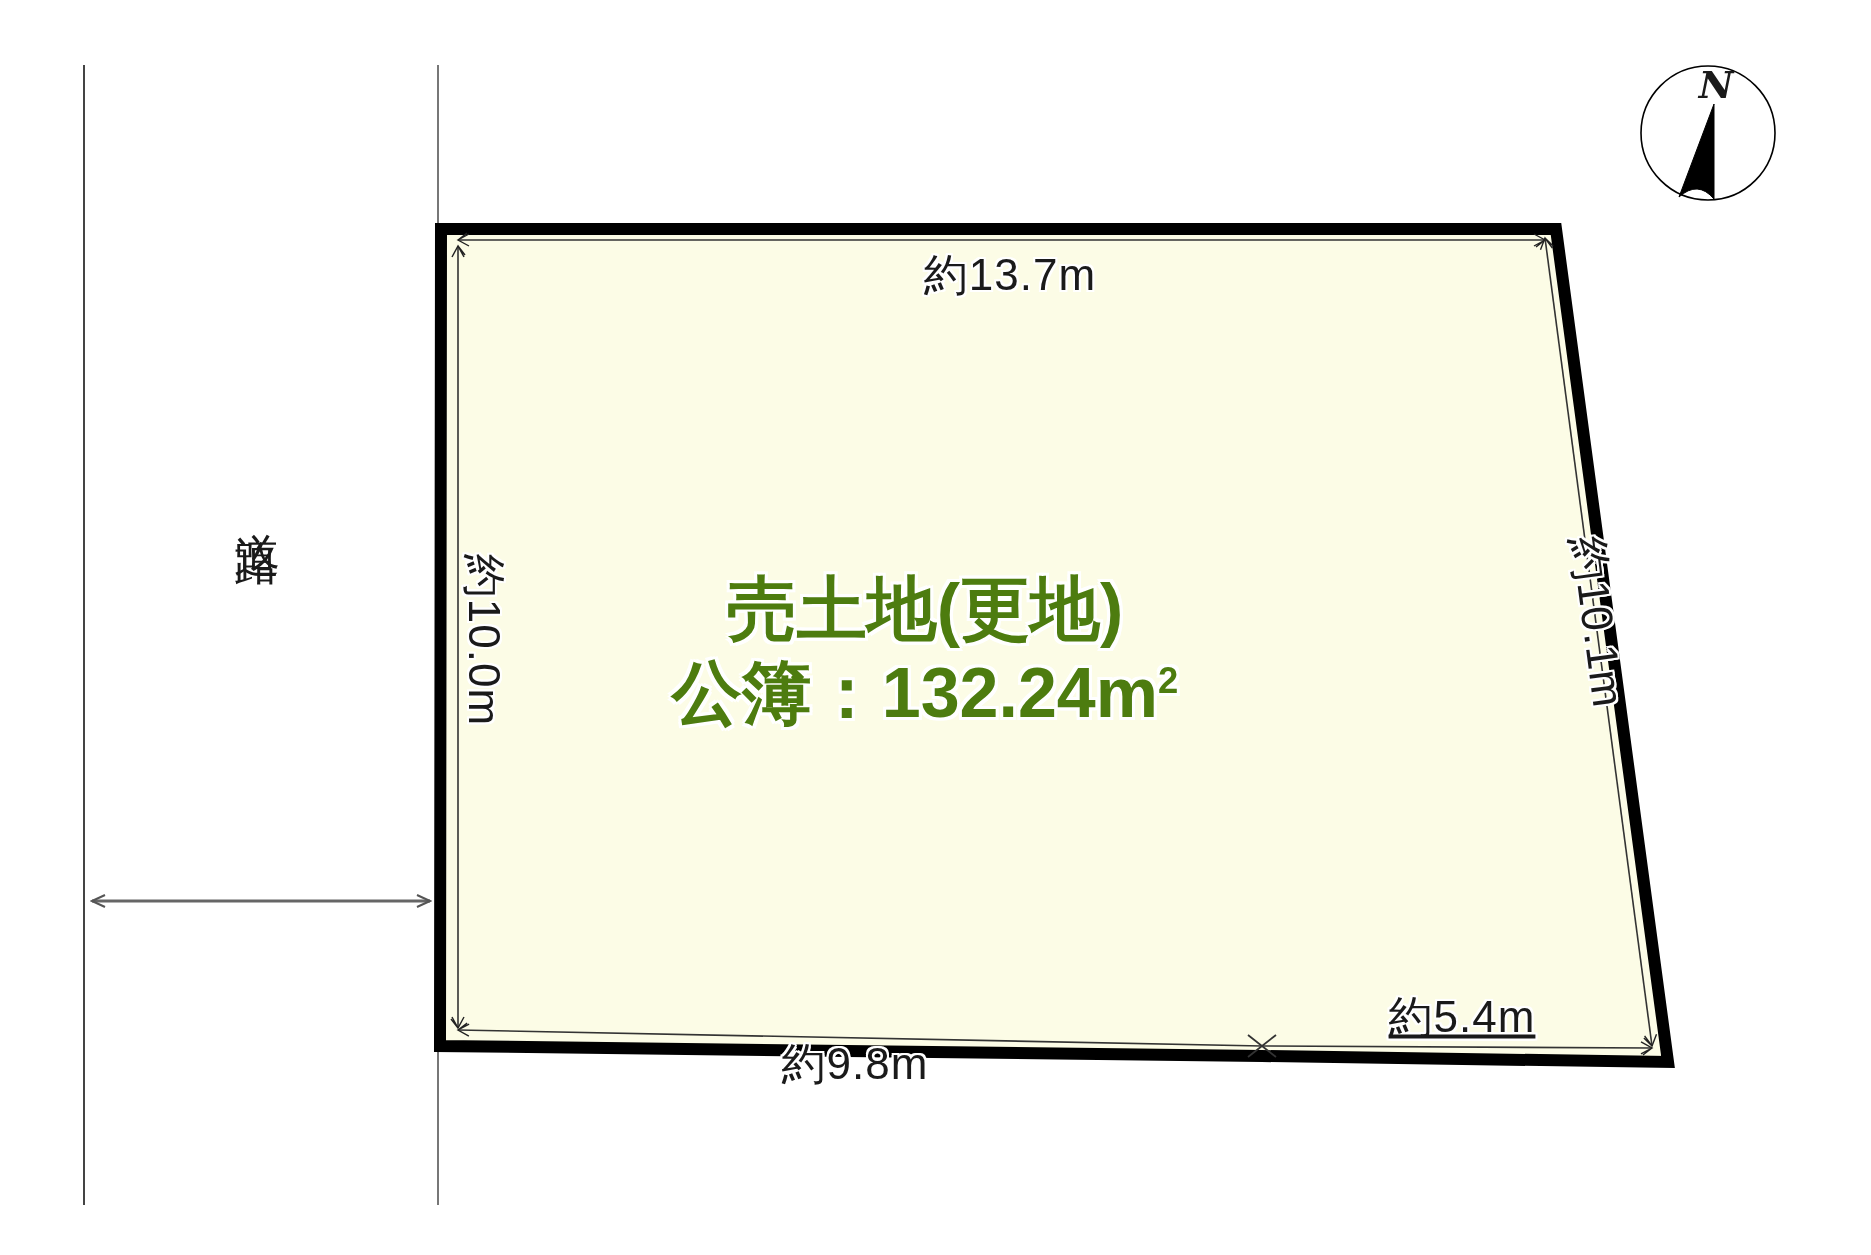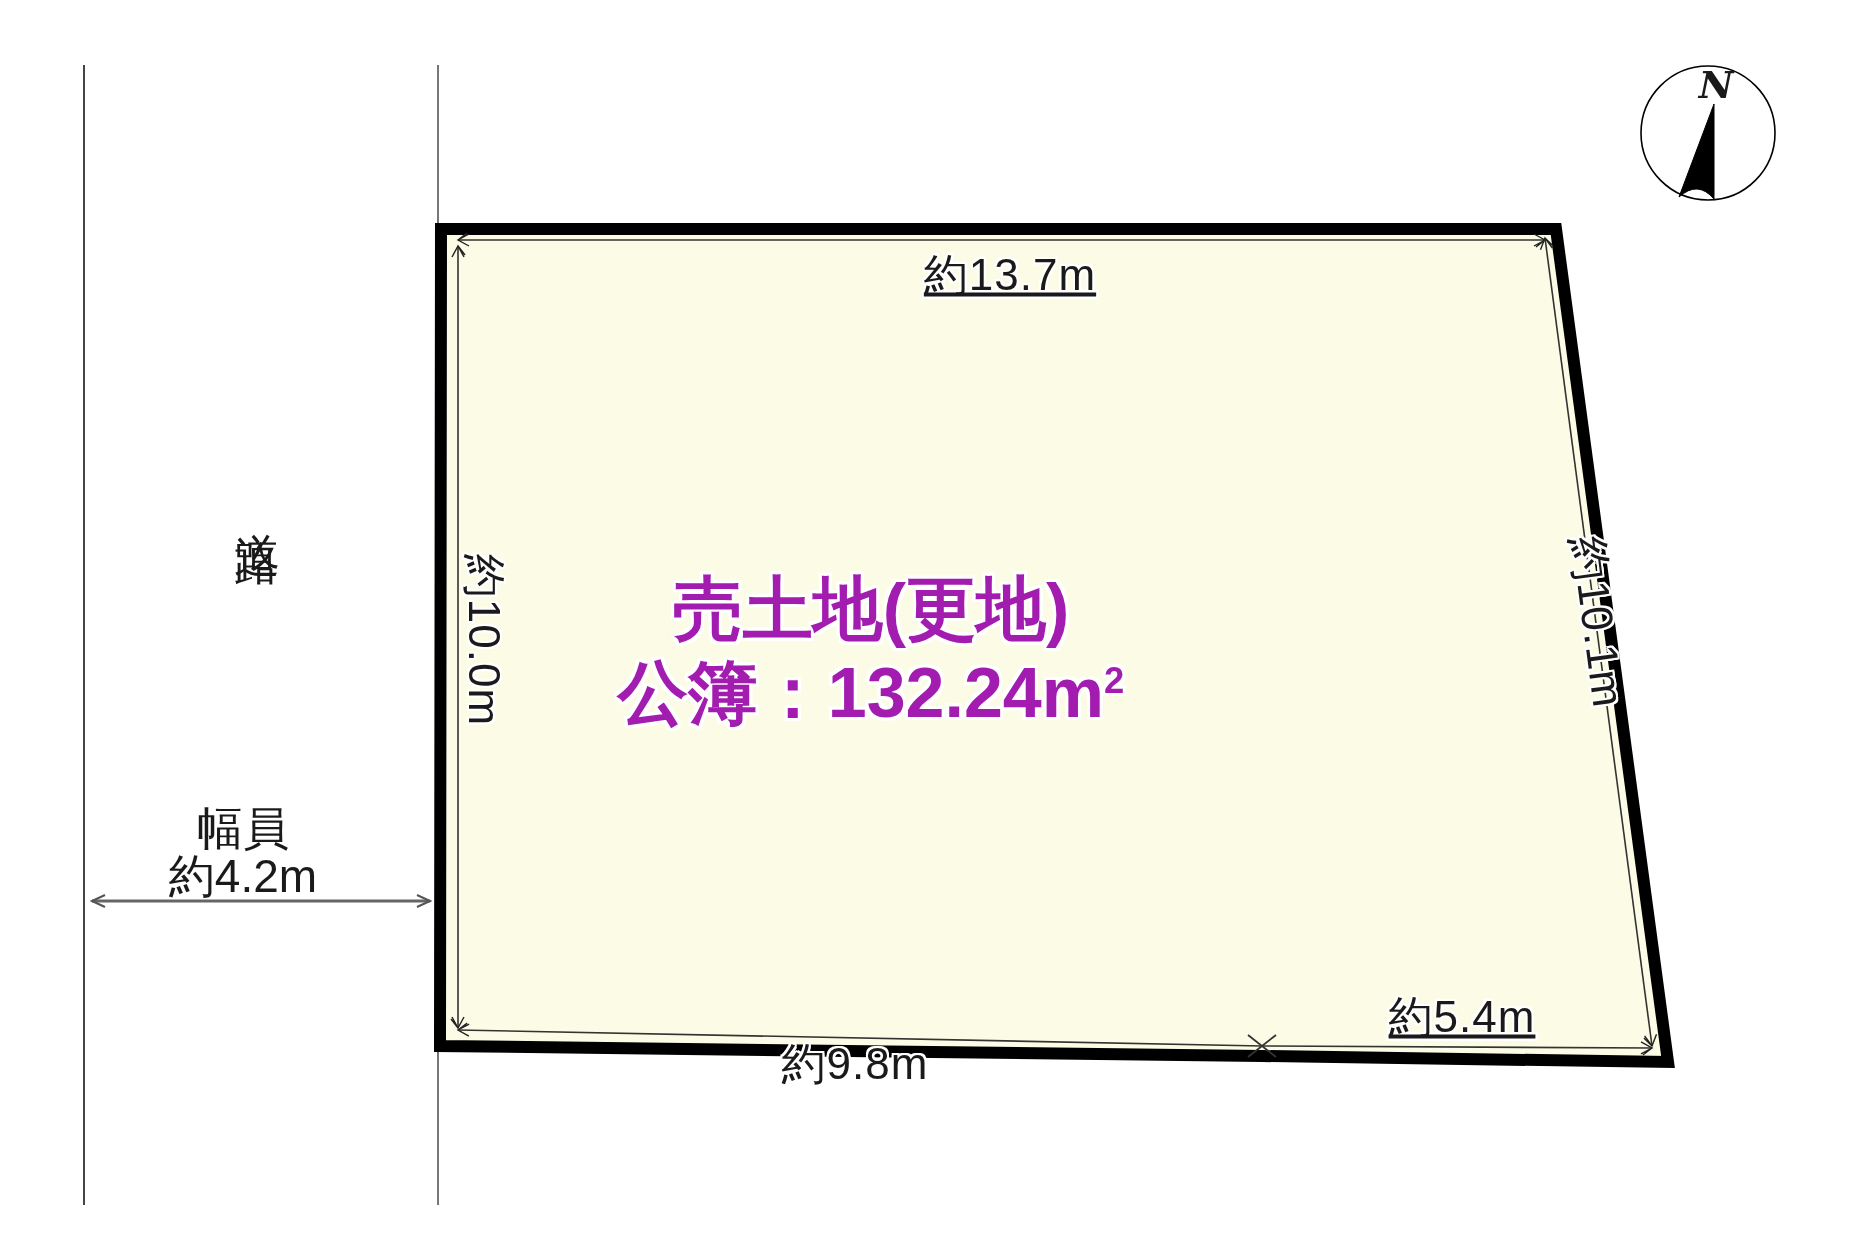--- a/index.html
+++ b/index.html
@@ -18,47 +18,47 @@
     white-space:nowrap;
     transform:translate(-50%,-50%);
     color:#1a1a1a;
   }
   .dim{
     font-size:44px;
     letter-spacing:1px;
     text-shadow:-2px -2px 0 #fff,2px -2px 0 #fff,-2px 2px 0 #fff,2px 2px 0 #fff,
                 0 -2px 0 #fff,0 2px 0 #fff,-2px 0 0 #fff,2px 0 0 #fff;
   }
-  .dim-top{left:1010px;top:275px;text-decoration:underline;}
+  .dim-top{left:1010px;top:275px;}
   .dim-left{left:483px;top:640px;transform:translate(-50%,-50%) rotate(90deg);}
   .dim-right{left:1597px;top:622px;transform:translate(-50%,-50%) rotate(82.5deg);}
   .dim-bottom-left{left:855px;top:1064px;}
   .dim-bottom-right{left:1462px;top:1017px;text-decoration:underline;}
 
   .road-name{
     left:258px;top:505px;
     font-size:46px;
     writing-mode:vertical-rl;
     text-orientation:upright;
     letter-spacing:8px;
   }
   .road-width{
     left:243px;top:852px;
     font-size:46px;
     line-height:48px;
     text-align:center;
   }
 
   .parcel-text{
-    left:871px;top:651px;
+    left:925px;top:651px;
     font-size:70px;
     font-weight:bold;
     line-height:84px;
     text-align:center;
-    color:#a21caf;
+    color:#4d7c0f;
     text-shadow:-3px -3px 0 #fff,3px -3px 0 #fff,-3px 3px 0 #fff,3px 3px 0 #fff,
                 0 -3px 0 #fff,0 3px 0 #fff,-3px 0 0 #fff,3px 0 0 #fff;
   }
   .parcel-text sup{font-size:0.52em;vertical-align:super;line-height:0;}
 
   .north-n{
     left:1716px;top:84px;
     font-family:"DejaVu Serif","Liberation Serif",serif;
     font-style:italic;
     font-weight:bold;
@@ -95,24 +95,20 @@
 
     <g>
       <circle cx="1708" cy="133" r="67" fill="#fff" stroke="#000" stroke-width="1.6"></circle>
       <path d="M1714,104 L1679,197 Q1698,180 1714,199 Z" fill="#000" stroke="#000" stroke-width="1"></path>
     </g>
   </svg>
 
   <div class="label north-n">N</div>
 
   <div class="label road-name">道路</div>
-  <div class="label road-width">
-    <div>幅員</div>
-    <div>約4.2m</div>
-  </div>
 
   <div class="label dim dim-top">約13.7m</div>
   <div class="label dim dim-left">約10.0m</div>
   <div class="label dim dim-right">約10.1m</div>
   <div class="label dim dim-bottom-left">約9.8m</div>
   <div class="label dim dim-bottom-right">約5.4m</div>
 
   <div class="label parcel-text">
     <div>売土地(更地)</div>
     <div><span>公簿：132.24m</span><sup>2</sup></div>

